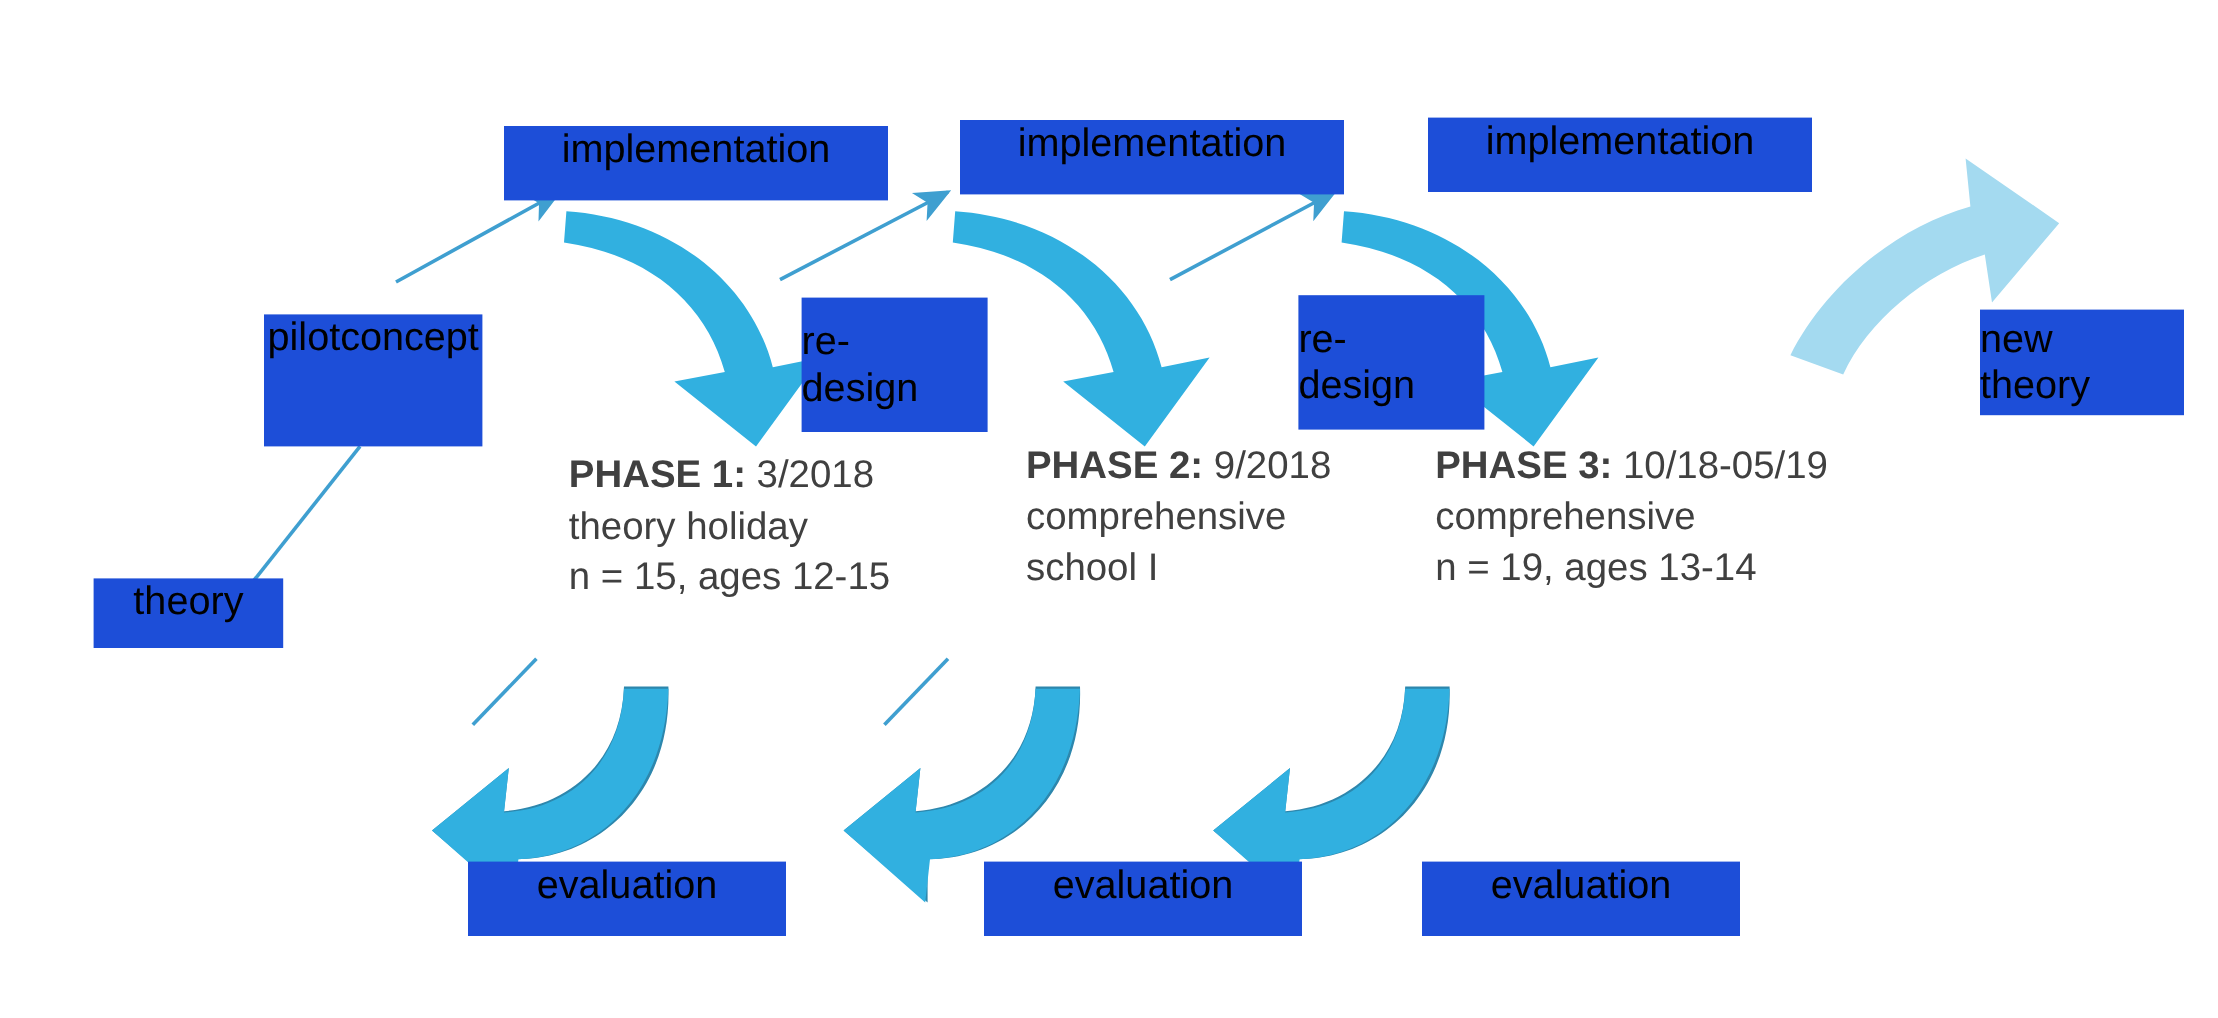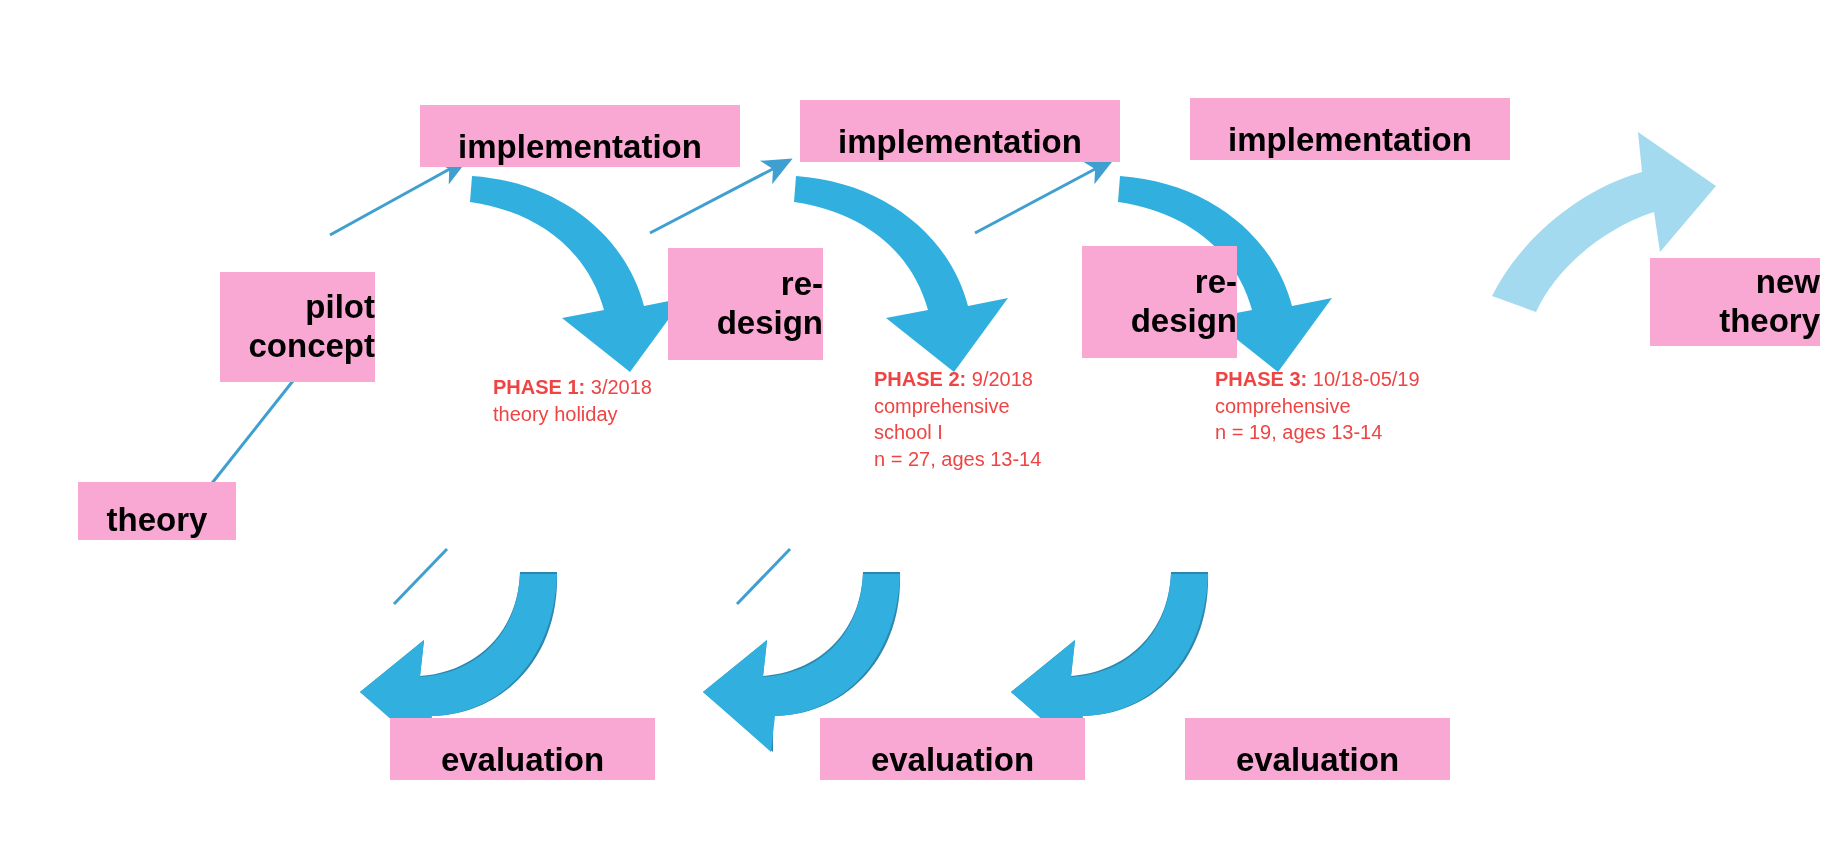--- a/index.html
+++ b/index.html
@@ -20,42 +20,41 @@
   #svg-layer {
     position: absolute;
     left: 0;
     top: 0;
     width: 1848px;
     height: 848px;
     pointer-events: none;
   }
   .box {
     position: absolute;
-    background: #f9a8d4;
+    background: #1d4ed8;
     color: #000000;
-    font-weight: bold;
+    font-weight: normal;
     display: flex;
-    align-items: flex-end;
+    align-items: flex-start;
     justify-content: center;
     text-align: center;
     line-height: 1.18;
     box-sizing: border-box;
     z-index: 3;
   }
   .box-lg { font-size: 33px; }
   .box-md { font-size: 33px; }
 
   .phase {
     position: absolute;
-    font-size: 20px;
-    color: #ef4444;
+    font-size: 32px;
+    color: #404040;
     line-height: 1.33;
     z-index: 4;
     white-space: nowrap;
-    margin-left: 19px;
   }
   .phase b { font-weight: bold; }
   .phase .ln { display: block; }
 </style>
 </head>
 <body>
 
 <div id="canvas">
 
   <svg id="svg-layer" viewBox="0 0 1848 848">
@@ -196,21 +195,21 @@
                L 1011 692
                L 1079 752
                Z" fill="#31B0E0"></path>
     </g>
   </svg>
 
   <div class="box box-md" style="left:78px; top:482px; width:158px; height:58px;">
     <span>theory</span>
   </div>
 
-  <div class="box box-md" style="left:220px; top:272px; width:155px; height:110px; flex-direction:column;">
+  <div class="box box-md" style="left:220px; top:262px; width:182px; height:110px; ">
     <span>pilot</span>
     <span>concept</span>
   </div>
 
   <div class="box box-lg" style="left:420px; top:105px; width:320px; height:62px;">
     <span>implementation</span>
   </div>
 
   <div class="box box-lg" style="left:800px; top:100px; width:320px; height:62px;">
     <span>implementation</span>
@@ -243,27 +242,27 @@
     <span>evaluation</span>
   </div>
 
   <div class="box box-md" style="left:1185px; top:718px; width:265px; height:62px;">
     <span>evaluation</span>
   </div>
 
   <div class="phase" style="left:474px; top:374px;">
     <span class="ln"><b>PHASE 1:</b><span> 3/2018</span></span>
     <span class="ln">theory holiday</span>
+    <span class="ln">n = 15, ages 12-15</span>
   </div>
 
   <div class="phase" style="left:855px; top:366px;">
     <span class="ln"><b>PHASE 2:</b><span> 9/2018</span></span>
     <span class="ln">comprehensive</span>
     <span class="ln">school I</span>
-    <span class="ln">n = 27, ages 13-14</span>
   </div>
 
   <div class="phase" style="left:1196px; top:366px;">
     <span class="ln"><b>PHASE 3:</b><span> 10/18-05/19</span></span>
     <span class="ln">comprehensive</span>
     <span class="ln">n = 19, ages 13-14</span>
   </div>
 
 </div>
 

